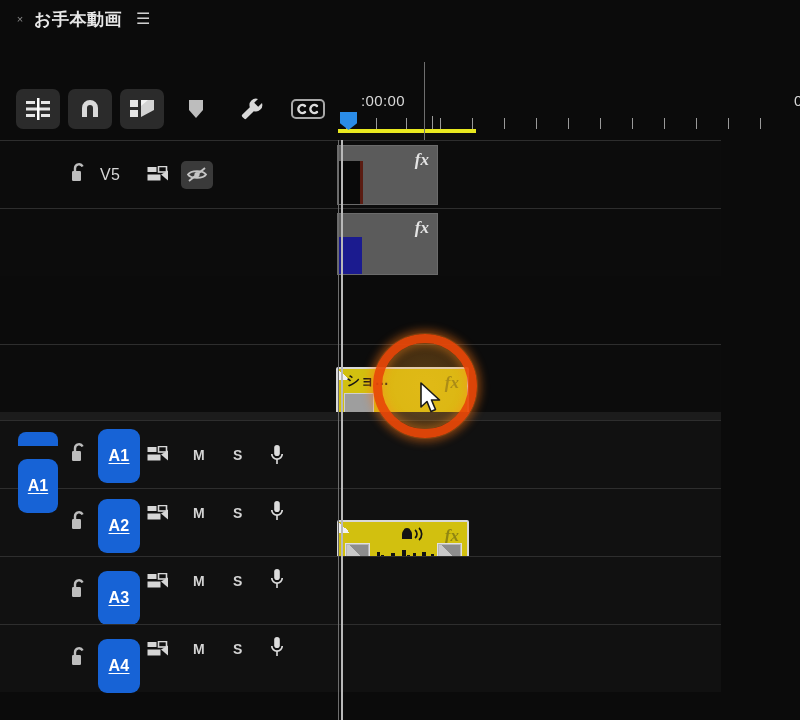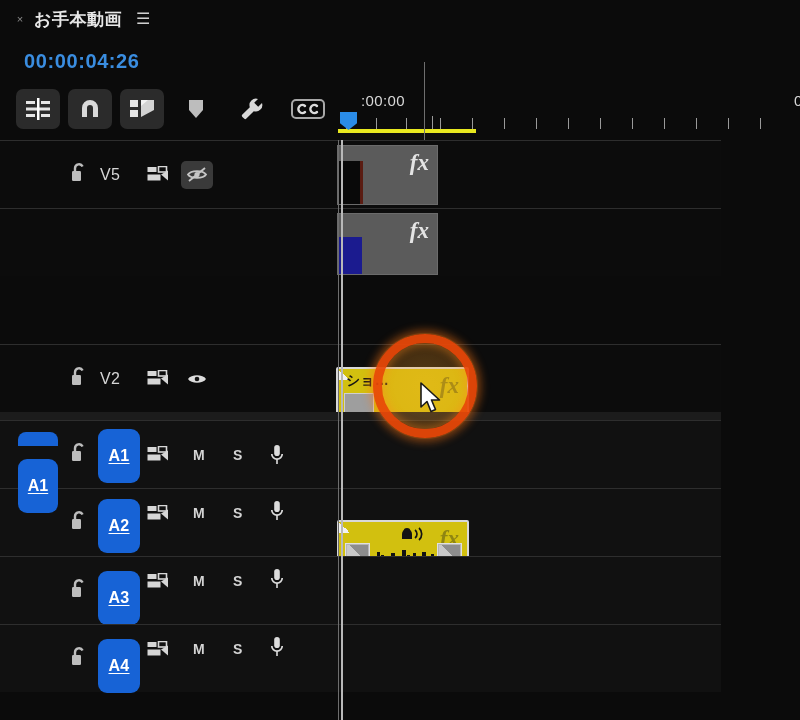--- a/index.html
+++ b/index.html
@@ -124,21 +124,21 @@
   }
 
   
   .clip { position: absolute; overflow: hidden; cursor: pointer; }
   .clip.video {
     background: #5b5b5b; border: 1px solid #6b6b6b;
   }
   .clip .fx {
     position: absolute; right: 8px; top: 4px;
     font-family: "Liberation Serif", serif; font-style: italic;
-    font-size: 23px; font-weight: 700;
+    font-size: 17px; font-weight: 700;
   }
   .clip.video .fx { color: #e4e4e4; }
 
   .clip.yellow {
     background: #d2c00f; border: 2px solid #d8d8d8; border-radius: 2px;
   }
   .clip.yellow .fx { color: #8f8512; }
   .clip-label {
     position: absolute; left: 8px; top: 3px; color: #141414;
     font-size: 14px; font-weight: 700; white-space: nowrap;
@@ -196,21 +196,20 @@
 <body>
 
 <div id="app">
 
   <div class="panel-header">
     <span class="tab-close">×</span>
     <span class="tab-title">お手本動画</span>
     <span class="panel-menu">☰</span>
   </div>
 
-  <div class="timecode">00:00:04:26</div>
 
   <div class="toolbar">
     <div class="tool boxed">
       <svg width="26" height="22" viewBox="0 0 26 22">
         <rect x="1" y="3" width="9" height="3" fill="#e6e6e6"></rect>
         <rect x="1" y="9.5" width="11" height="3" fill="#e6e6e6"></rect>
         <rect x="1" y="16" width="9" height="3" fill="#e6e6e6"></rect>
         <rect x="16" y="3" width="9" height="3" fill="#e6e6e6"></rect>
         <rect x="14" y="9.5" width="11" height="3" fill="#e6e6e6"></rect>
         <rect x="16" y="16" width="9" height="3" fill="#e6e6e6"></rect>
@@ -315,43 +314,20 @@
 
     <div class="track vid" style="top:68px;height:68px">
       <div class="clip video" style="left:337px;top:4px;width:101px;height:62px">
         <div class="vid-thumb-blue" style="left:0;top:23px;width:24px;height:39px"></div>
         <span class="fx">fx</span>
       </div>
     </div>
 
 
     <div class="track vid" style="top:204px;height:68px">
-      <div class="track-header">
-        <span class="lock-icon">
-          <svg width="18" height="22" viewBox="0 0 18 22">
-            <path d="M5 9 L5 6.2 A4 4 0 0 1 12.6 4.6" fill="none" stroke="#bdbdbd" stroke-width="2.4"></path>
-            <rect x="2" y="9" width="9" height="10" rx="1.2" fill="#bdbdbd"></rect>
-          </svg>
-        </span>
-        <span class="track-name">V2</span>
-        <span class="hdr-btn" style="left:142px">
-          <svg width="22" height="17" viewBox="0 0 22 17">
-            <rect x="0.5" y="1" width="9" height="5" fill="#d6d6d6"></rect>
-            <rect x="0.5" y="8.5" width="13" height="6" fill="#d6d6d6"></rect>
-            <path d="M14 8.5 L21 4.5 L21 14.5 Z" fill="#d6d6d6"></path>
-            <rect x="11.5" y="0.5" width="8" height="5.5" fill="none" stroke="#d6d6d6" stroke-width="1.6"></rect>
-          </svg>
-        </span>
-        <span class="hdr-btn" style="left:181px">
-          <svg width="22" height="14" viewBox="0 0 22 14">
-            <path d="M2 7 C5 2, 17 2, 20 7 C17 12, 5 12, 2 7 Z" fill="#dcdcdc"></path>
-            <circle cx="11" cy="7" r="2.3" fill="#131313"></circle>
-          </svg>
-        </span>
-      </div>
 
       <div class="clip yellow" style="left:336px;top:22px;width:133px;height:60px">
         <div class="clip-corner"></div>
         <span class="clip-label">ショ…</span>
         <span class="fx">fx</span>
         <div class="thumb-gray" style="left:6px;top:24px;width:30px;height:33px"></div>
       </div>
     </div>
 
     <div class="track-divider" style="top:272px"></div>

